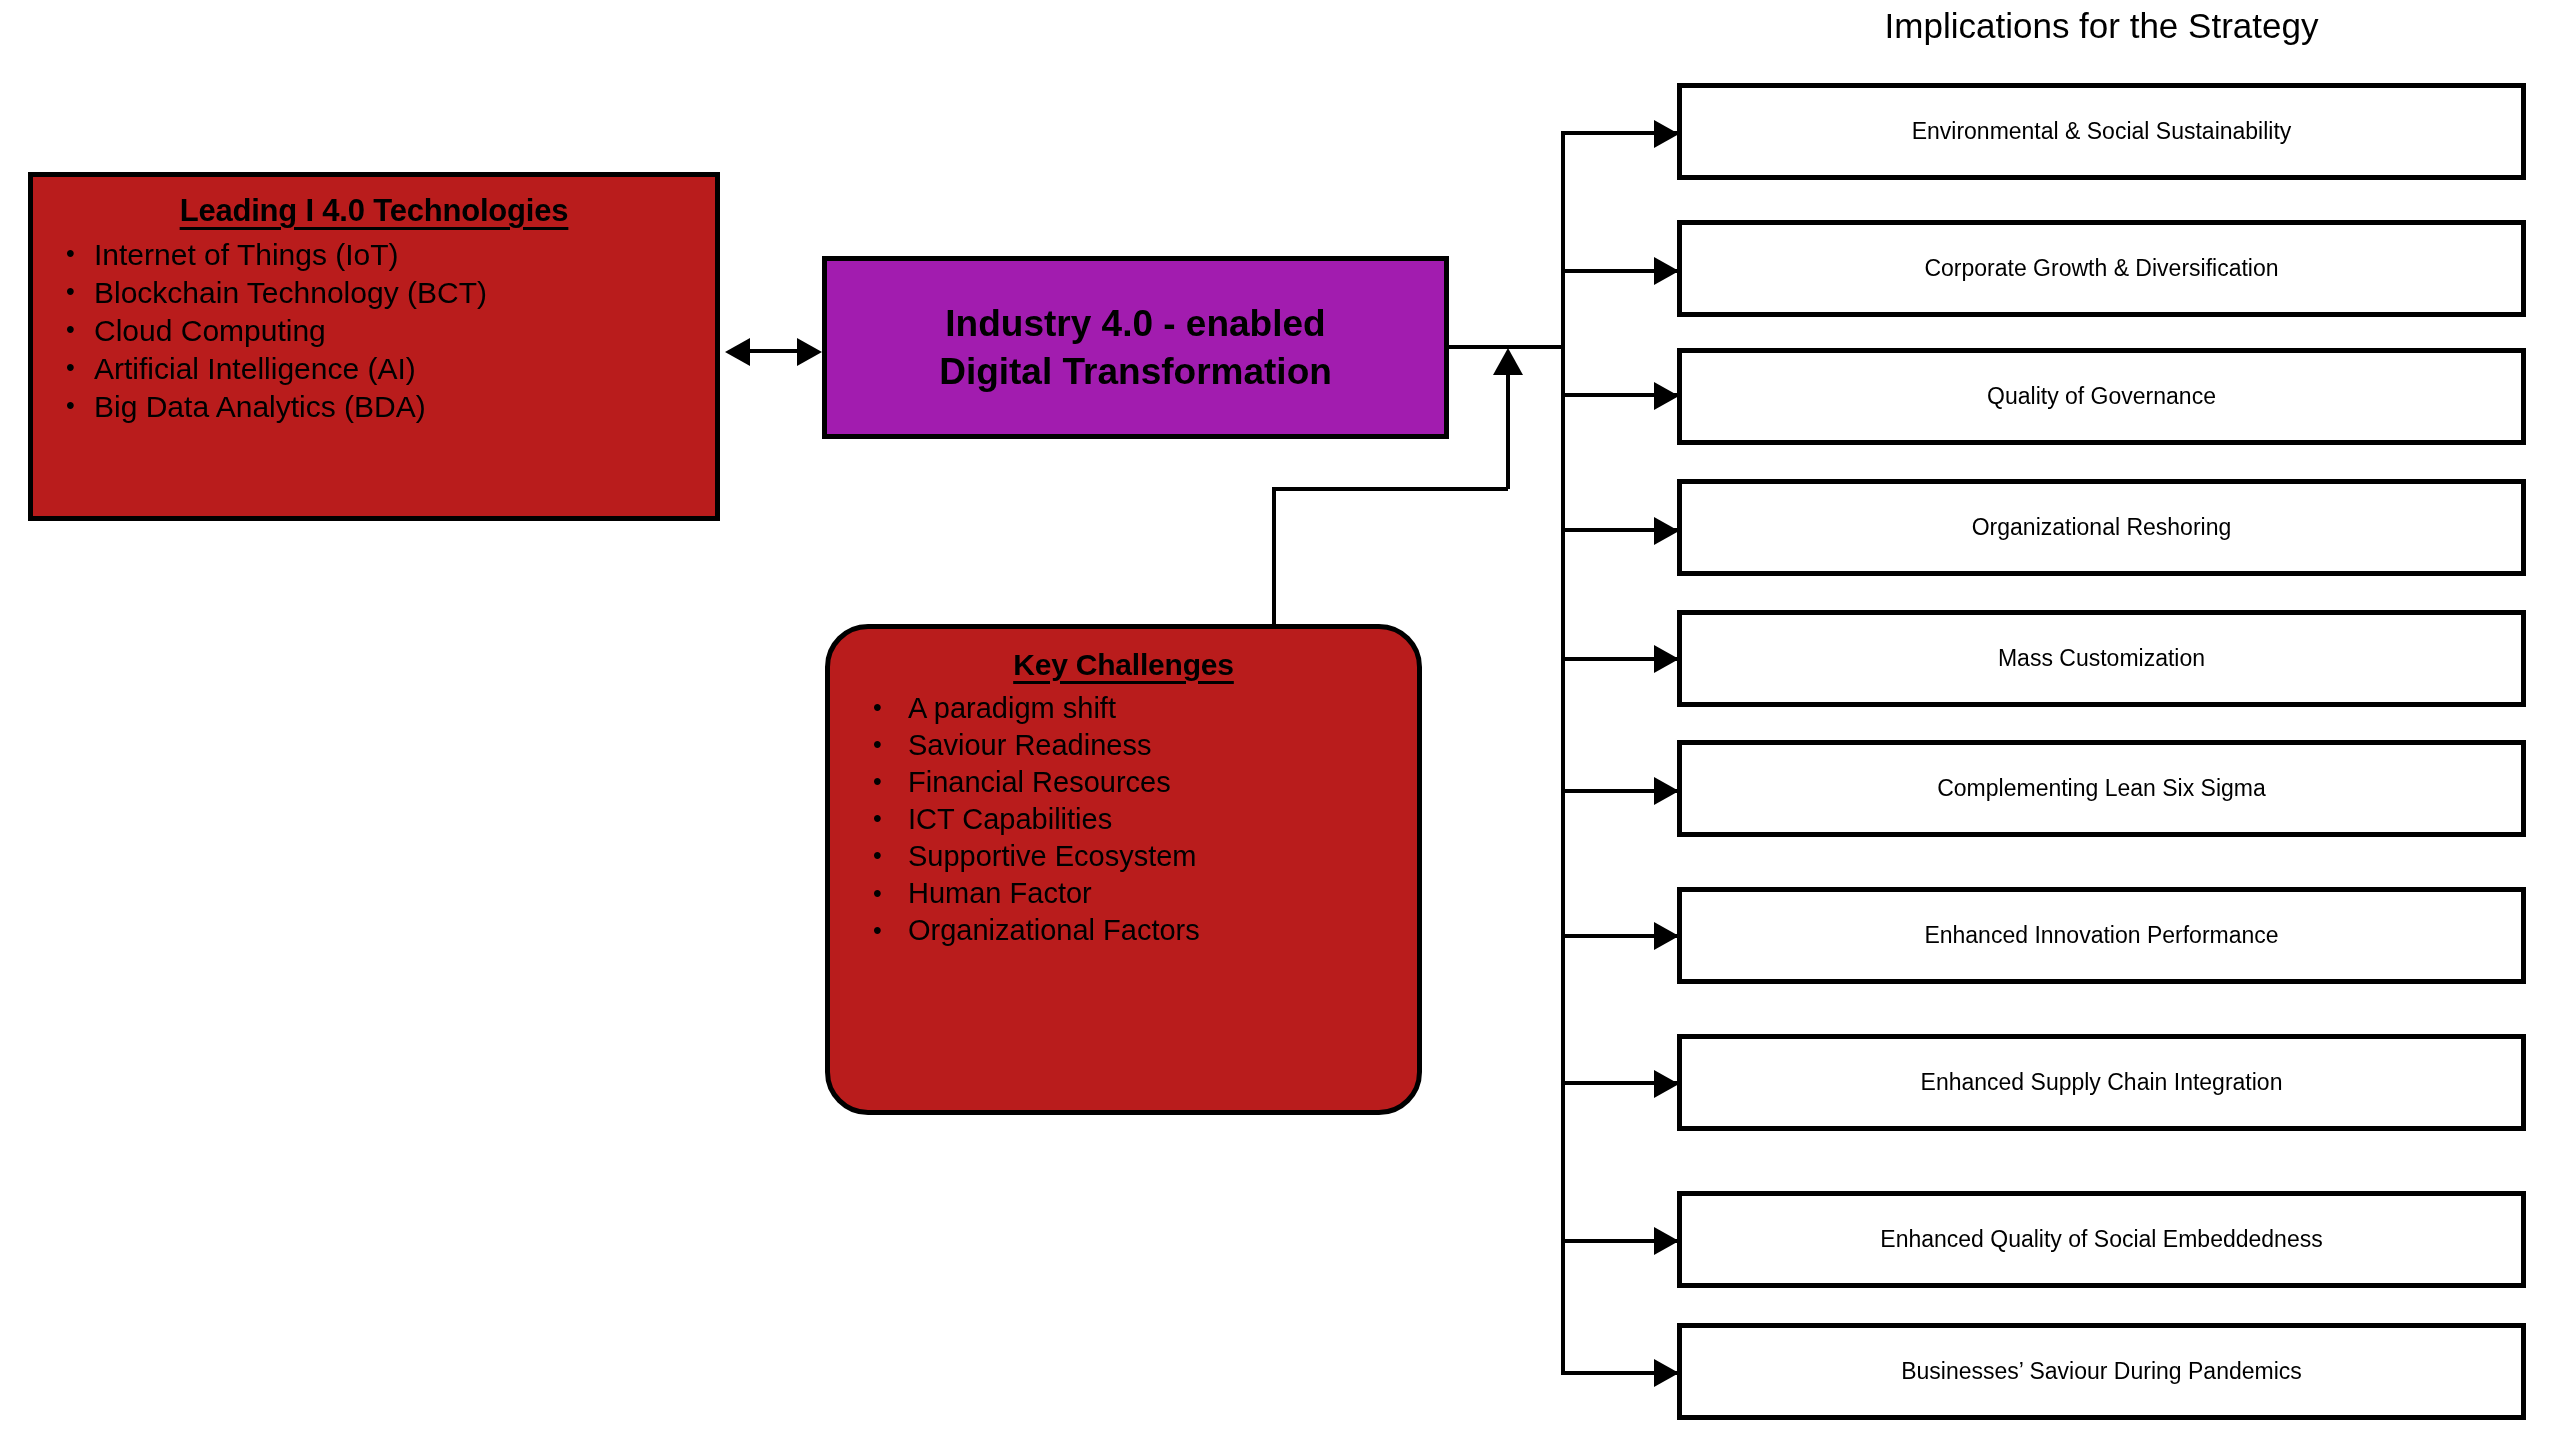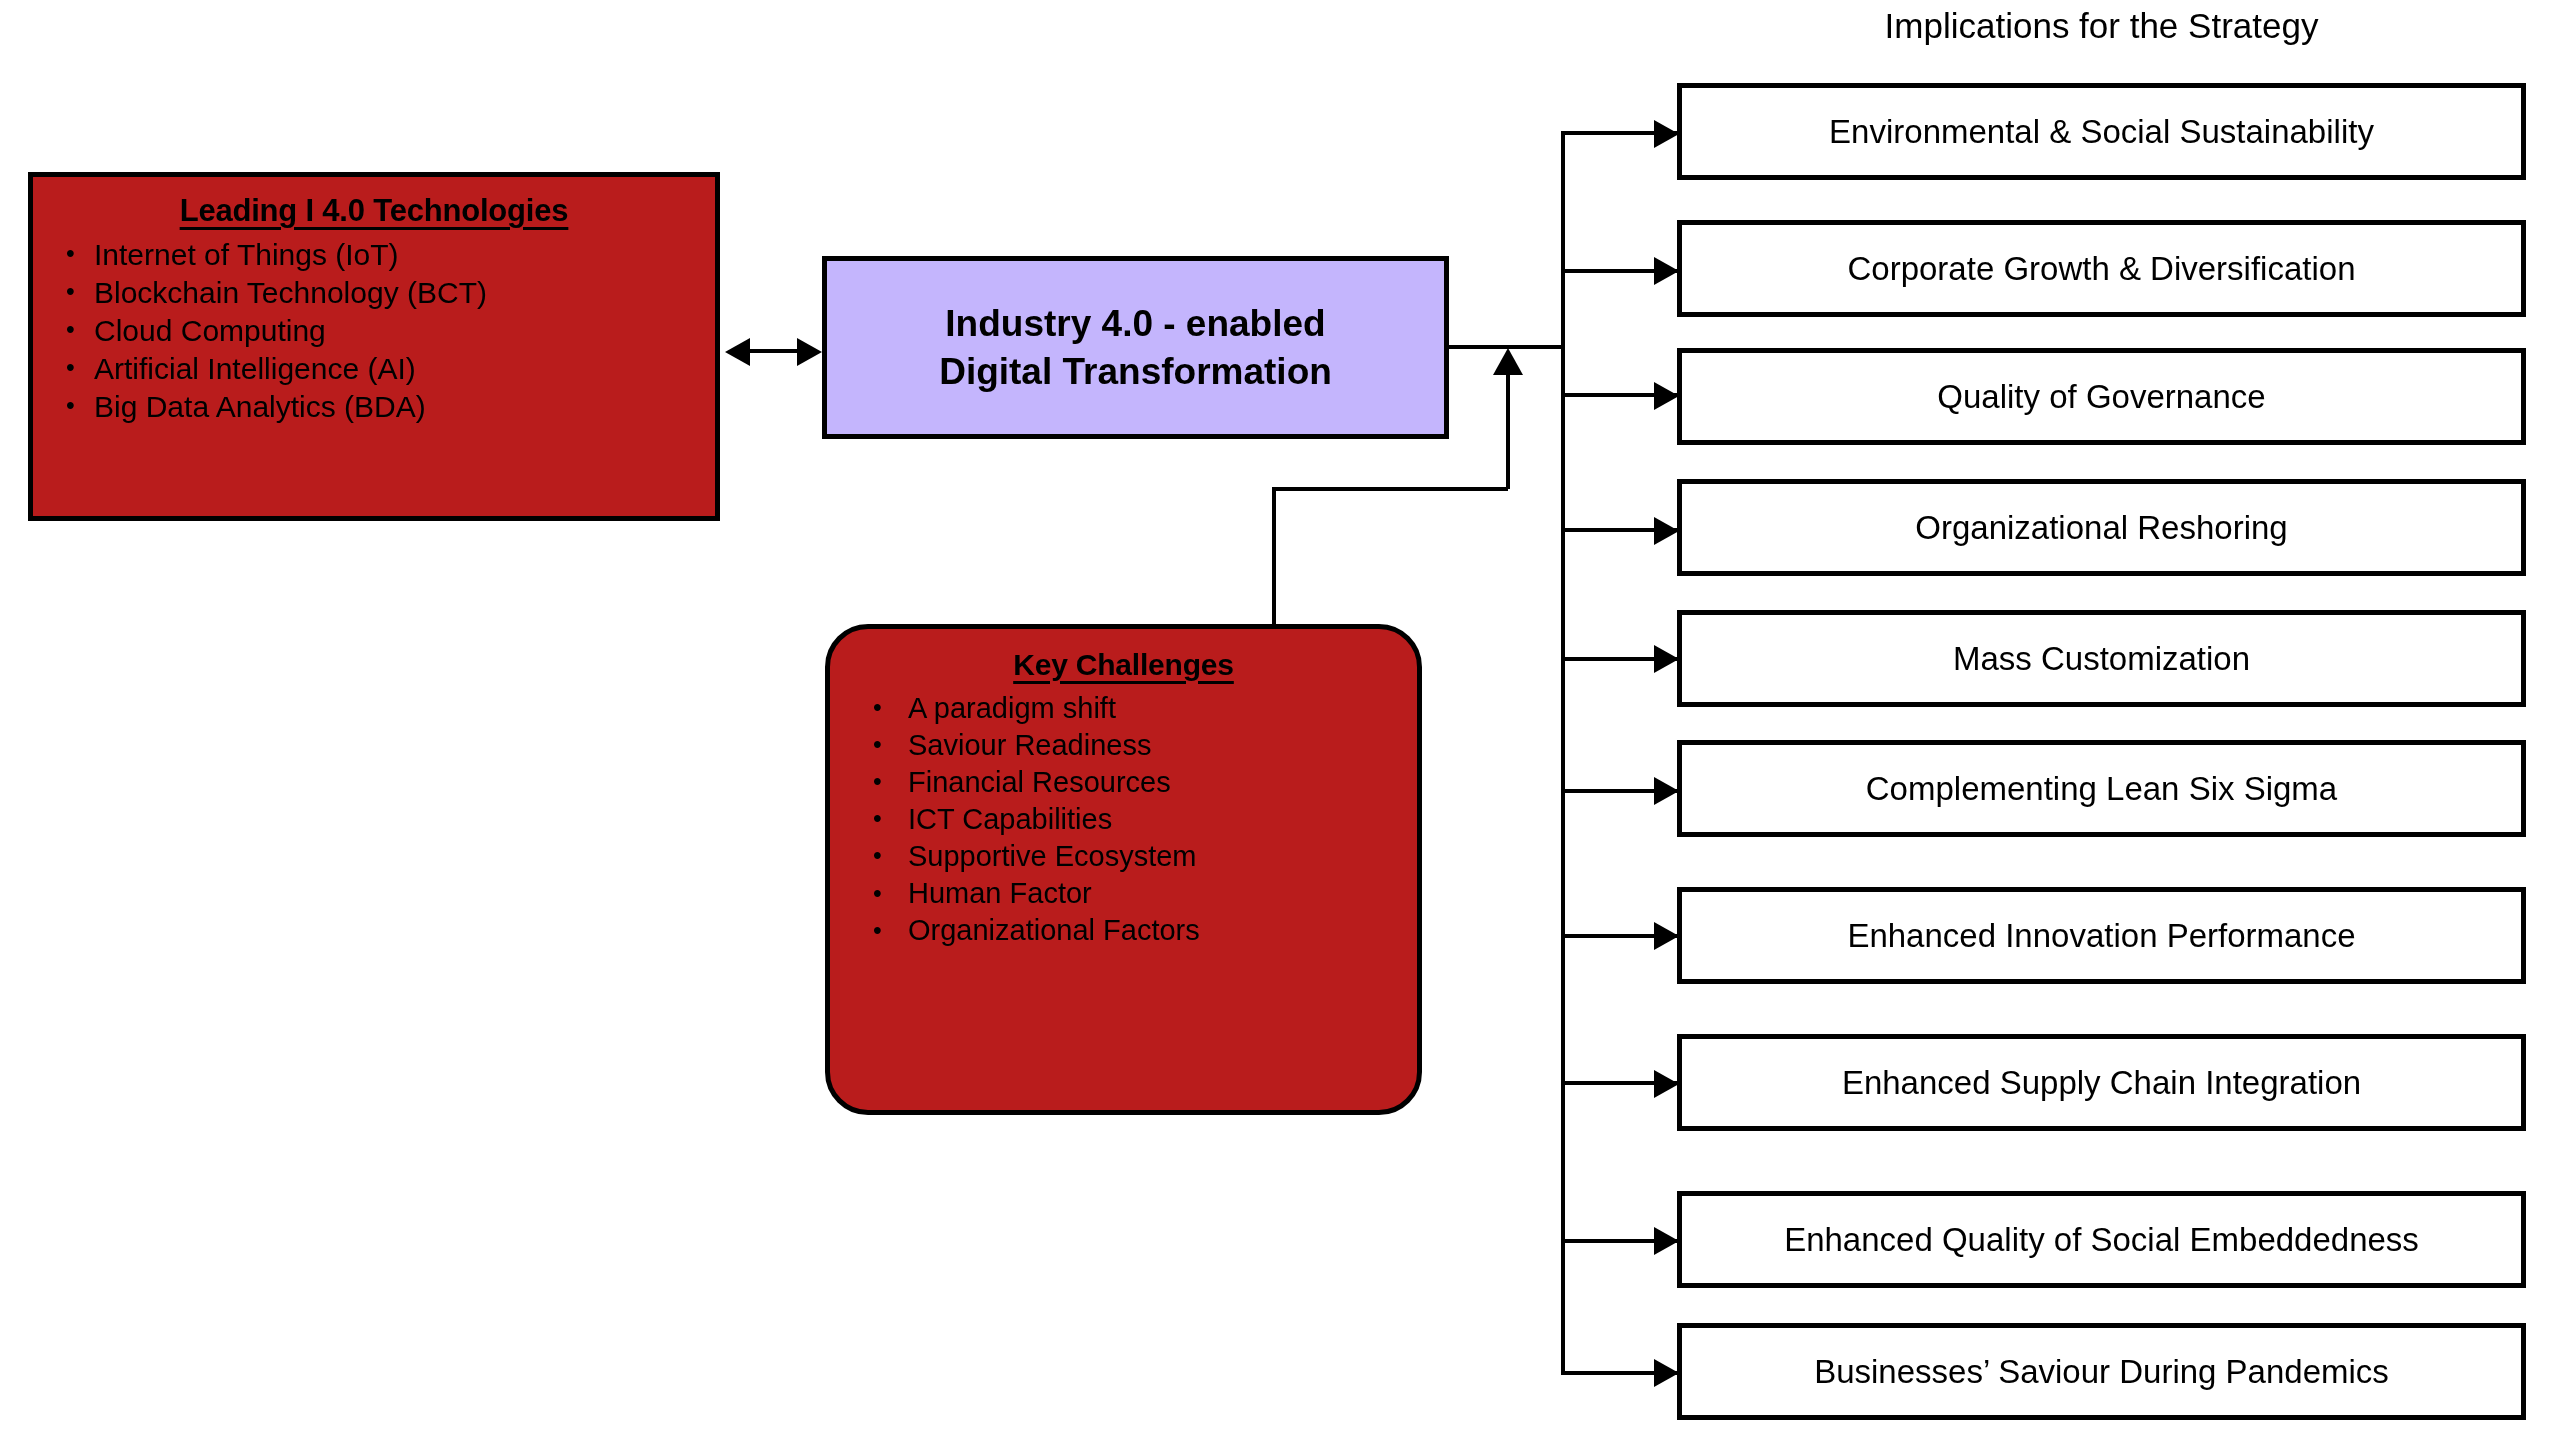--- a/index.html
+++ b/index.html
@@ -67,21 +67,21 @@
   #tech-box .bullet-list {
     margin-left: 28px;
   }
 
   
   #core-box {
     left: 822px;
     top: 256px;
     width: 627px;
     height: 183px;
-    background: #c4b5fd;
+    background: #a21caf;
     display: flex;
     align-items: center;
     justify-content: center;
   }
   #core-box .core-text {
     font-weight: bold;
     font-size: 37px;
     line-height: 1.28;
     text-align: center;
     white-space: pre-line;
@@ -127,21 +127,21 @@
     width: 849px;
     height: 97px;
     box-sizing: border-box;
     border: 5px solid #000000;
     background: #ffffff;
     display: flex;
     align-items: center;
     justify-content: center;
   }
   .impl-box span {
-    font-size: 33px;
+    font-size: 23px;
     line-height: 1.2;
     white-space: nowrap;
   }
 
   
   .line-h {
     position: absolute;
     height: 0;
     border-top: 4.2px solid #000000;
   }

